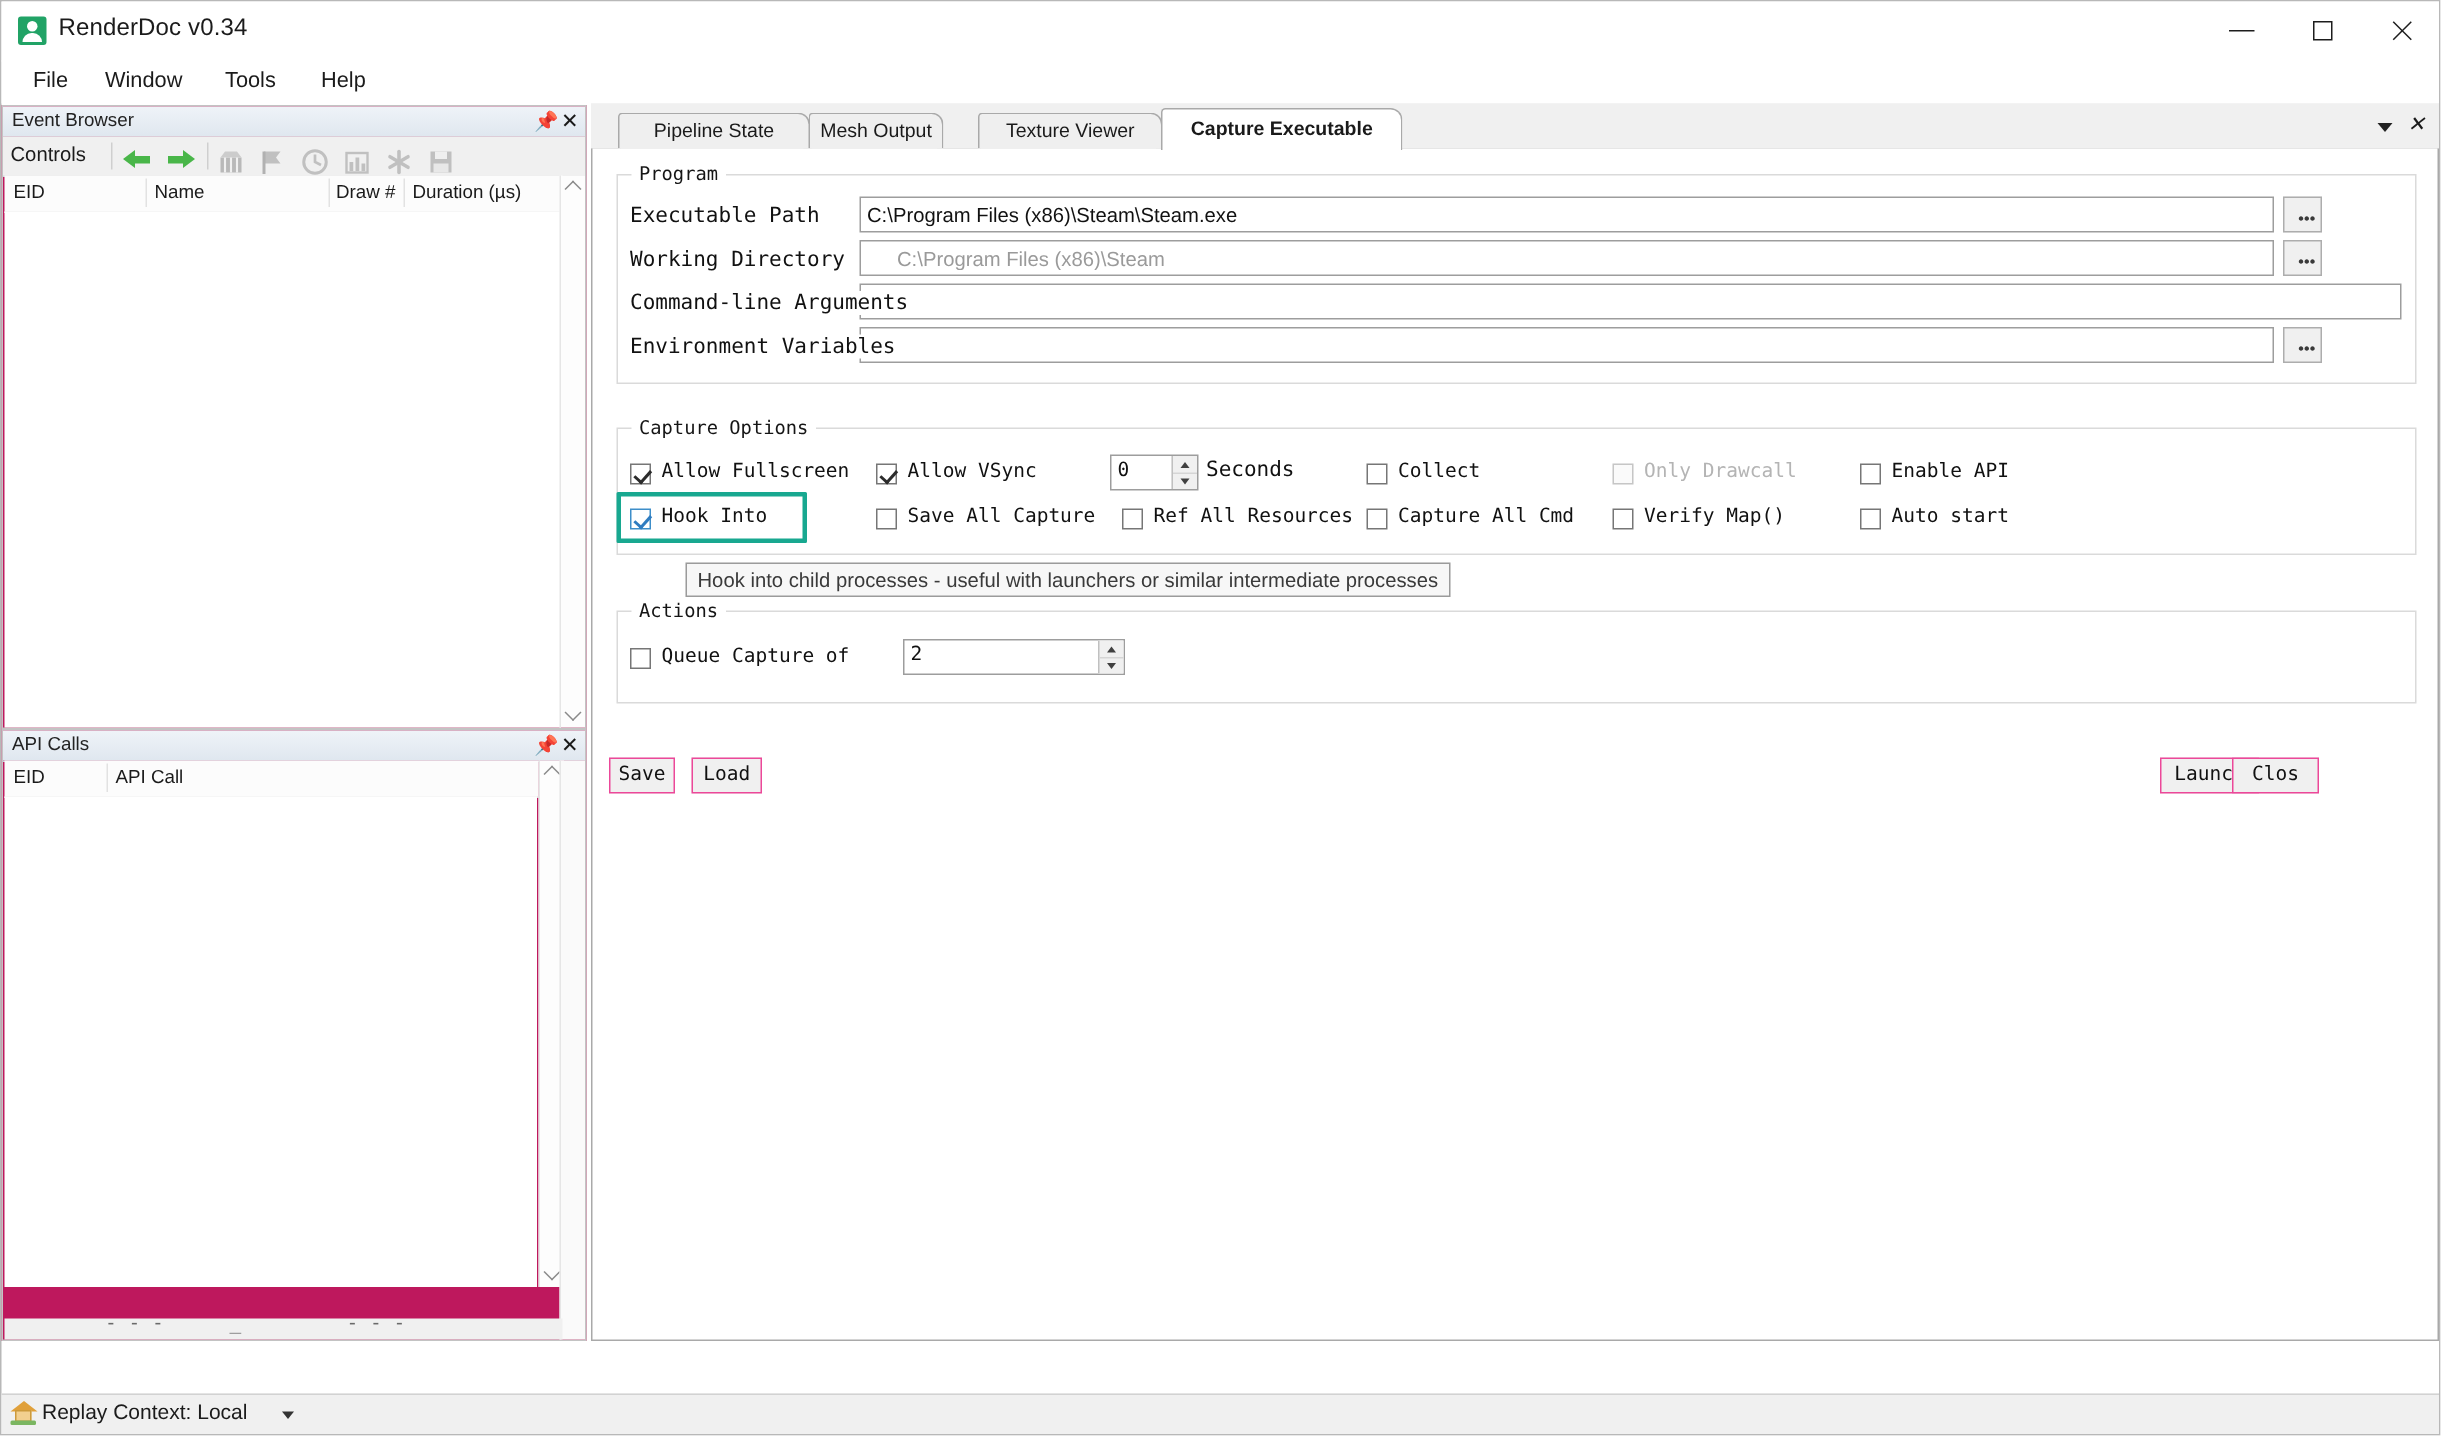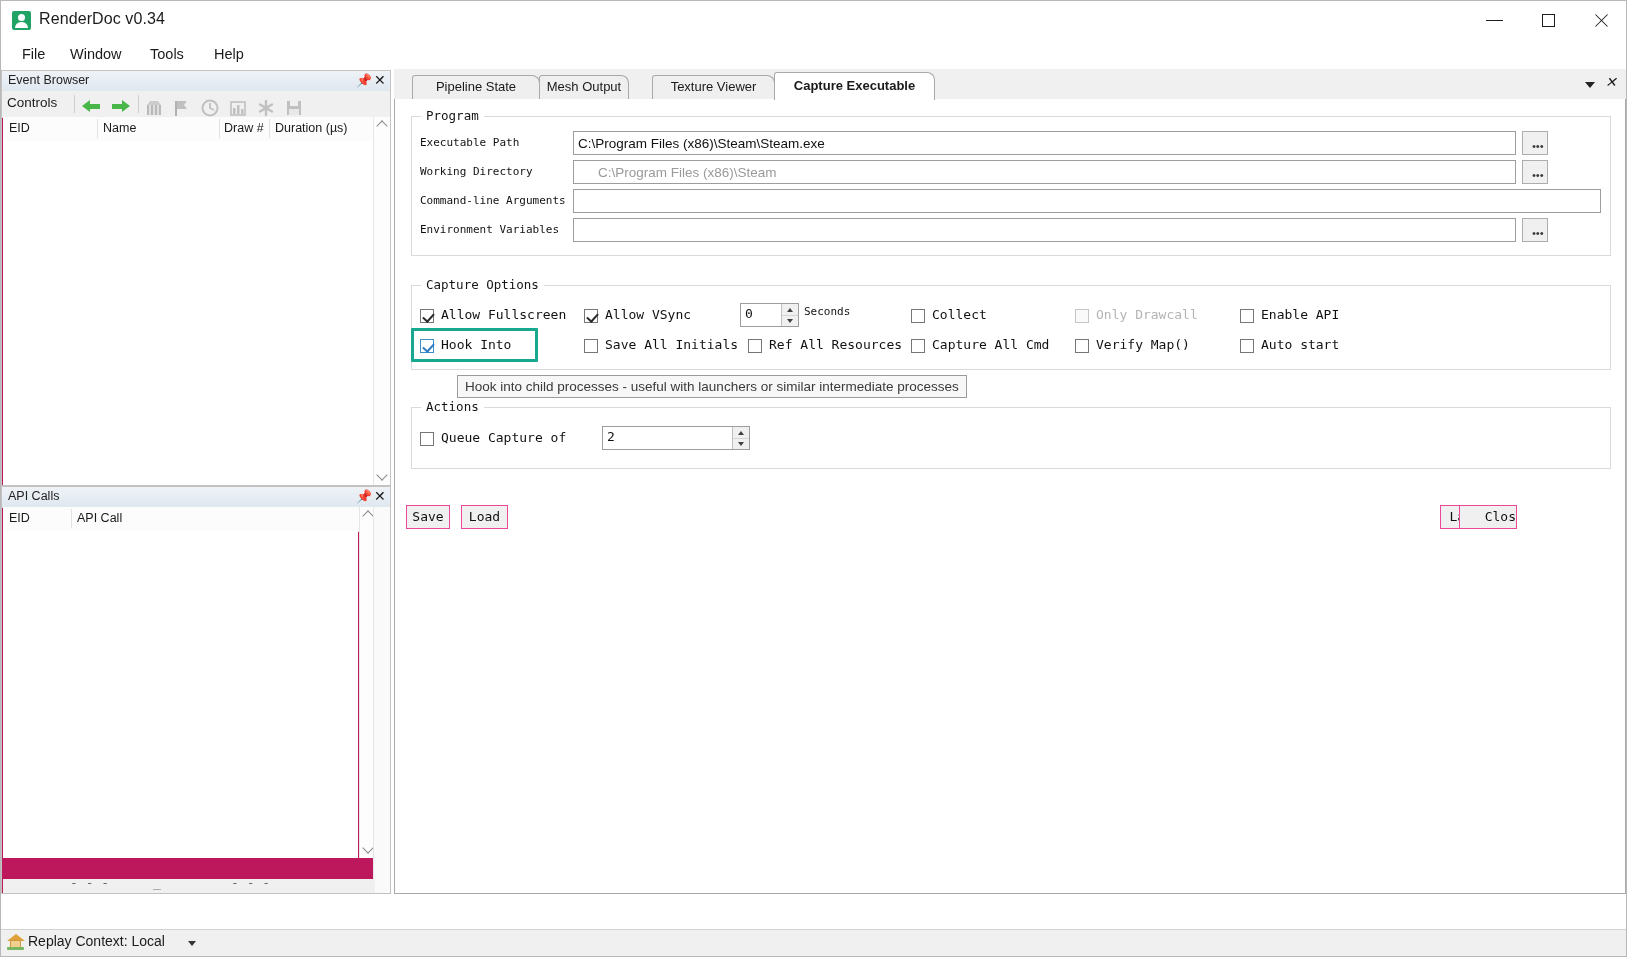--- a/index.html
+++ b/index.html
@@ -96,21 +96,21 @@
   .tabstrip-dd i{position:absolute;left:4px;top:7px;border-left:5px solid transparent;border-right:5px solid transparent;border-top:6px solid #222;}
   .tabstrip-x{position:absolute;right:6px;top:4px;width:18px;height:18px;cursor:default;}
   .tabstrip-x i{position:absolute;left:3px;top:2px;font-size:14px;line-height:14px;color:#1a1a1a;}
 
   .tabbody{position:absolute;left:0;top:30px;width:1232px;height:795px;background:#fff;border:1px solid #a9a9a9;border-top:none;box-sizing:border-box;}
 
   
   .group{position:absolute;border:1px solid #dadada;box-sizing:border-box;}
   .group-title{position:absolute;top:-9px;left:9px;background:#fff;padding:0 5px;
     font-family:"DejaVu Sans Mono", monospace;font-size:12.5px;color:#151515;}
-  .fld-label{position:absolute;font-family:"DejaVu Sans Mono", monospace;font-size:11px;color:#111;white-space:nowrap;}
+  .fld-label{position:absolute;font-family:"DejaVu Sans Mono", monospace;font-size:14px;color:#111;white-space:nowrap;}
 
   .tinput{position:absolute;height:24px;background:#fff;border:1px solid #9d9d9d;box-sizing:border-box;
     font-family:"Liberation Sans",sans-serif;font-size:13.5px;color:#111;padding:0 4px;line-height:22px;outline:none;}
   .tinput::placeholder{color:#9a9a9a;}
   .browse{position:absolute;width:26px;height:24px;background:#f0f0f0;border:1px solid #adadad;box-sizing:border-box;cursor:default;}
   .browse i{position:absolute;left:9px;bottom:5px;font-size:11px;line-height:6px;color:#3a3a3a;letter-spacing:0px;}
 
   
   .cb{position:absolute;cursor:default;white-space:nowrap;}
   .cb .box{position:absolute;left:0;top:2px;width:14px;height:14px;background:#fff;border:1px solid #767676;box-sizing:border-box;}
@@ -374,21 +374,21 @@
           <span class="lbl">Enable API</span>
         </div>
 
         <div class="hl-box" style="left:-1px;top:42px;width:127px;height:34px;"></div>
         <div class="cb checked blue" style="left:8px;top:51px;">
           <span class="box"></span>
           <span class="lbl">Hook Into</span>
         </div>
         <div class="cb" style="left:172px;top:51px;">
           <span class="box"></span>
-          <span class="lbl">Save All Initials</span>
+          <span class="lbl">Save All Capture</span>
         </div>
         <div class="cb" style="left:336px;top:51px;">
           <span class="box"></span>
           <span class="lbl">Ref All Resources</span>
         </div>
         <div class="cb" style="left:499px;top:51px;">
           <span class="box"></span>
           <span class="lbl">Capture All Cmd</span>
         </div>
         <div class="cb" style="left:663px;top:51px;">
@@ -414,21 +414,21 @@
           <span class="btns">
             <span class="u"></span>
             <span class="d"></span>
           </span>
         </div>
       </div>
 
       <div class="pbtn" style="left:11px;top:406px;width:44px;">Save</div>
       <div class="pbtn" style="left:66px;top:406px;width:47px;">Load</div>
       <div class="pbtn" style="left:1045px;top:406px;width:66px;">Launch</div>
-      <div class="pbtn" style="left:1064px;top:406px;width:58px;text-align:right;">Clos</div>
+      <div class="pbtn" style="left:1093px;top:406px;width:58px;">Clos</div>
     </div>
   </div>
 
   <div class="statusbar">
     <div class="status-home">
       <div class="roof"></div>
         <div class="body"></div>
         <div class="base"></div>
     </div>
     <div class="status-text">Replay Context: Local</div>

